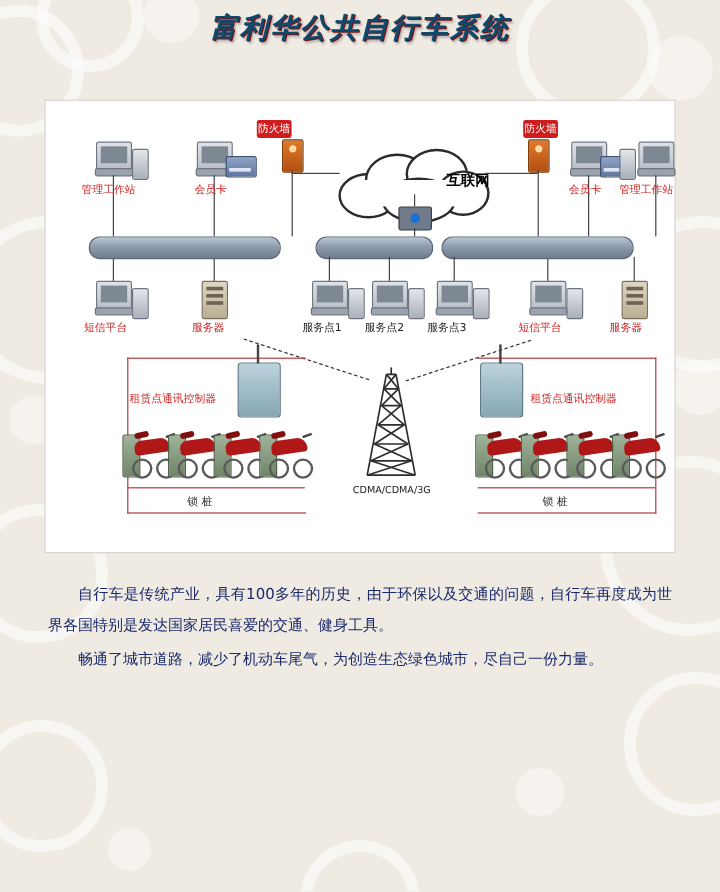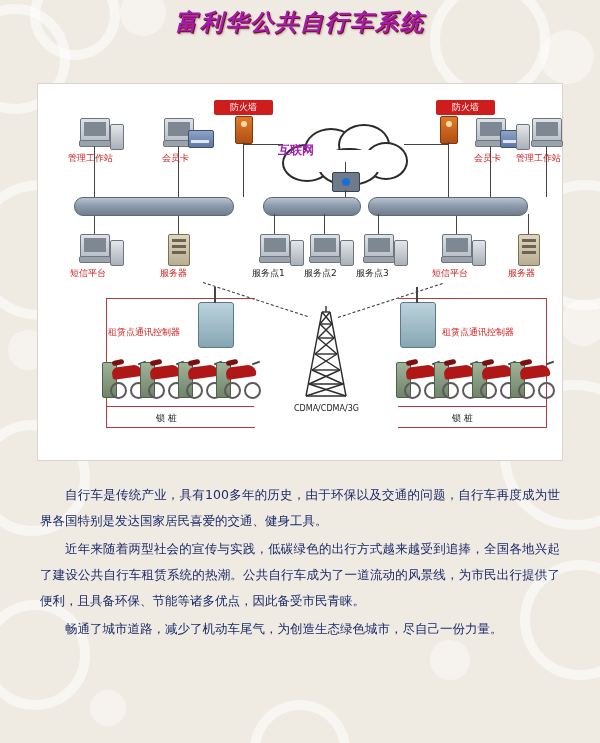--- a/index.html
+++ b/index.html
@@ -11,23 +11,23 @@
   
   .bg-deco{position:absolute;inset:0;overflow:hidden;z-index:0;}
   .bg-deco i{position:absolute;border-radius:50%;border:10px solid rgba(255,255,255,.55);display:block;}
   .bg-deco i.f{background:rgba(255,255,255,.45);border:none;}
 
   .page{position:absolute;inset:0;z-index:1;}
 
   
   .title-wrap{position:absolute;left:0;top:10px;width:600px;text-align:center;}
   .title-line{
-    font-family:Liberation Mono, monospace;
+    font-family:Liberation Serif, serif;
     font-weight:bold;font-style:italic;
-    color:#a21caf;
+    color:#0c4a6e;
     letter-spacing:2px;
     text-shadow:1px 1px 0 #7a0f13, 2px 2px 2px rgba(0,0,0,.25);
   }
   .title-line.l1{font-size:23px;line-height:28px;padding-left:0;}
   .title-line.l2{font-size:23px;line-height:28px;padding-left:20px;}
 
   
   .diagram{
     position:absolute;left:38px;top:84px;width:524px;height:376px;
     background:#ffffff;
@@ -38,21 +38,21 @@
 
   
   .cloud{position:absolute;left:240px;top:38px;width:130px;height:62px;}
   .cloud .c{position:absolute;background:#fff;border:2px solid #2b2b2b;border-radius:50%;}
   .cloud .c1{left:4px;top:22px;width:46px;height:34px;}
   .cloud .c2{left:26px;top:6px;width:50px;height:40px;}
   .cloud .c3{left:60px;top:2px;width:48px;height:38px;}
   .cloud .c4{left:86px;top:20px;width:40px;height:34px;}
   .cloud .c5{left:40px;top:26px;width:58px;height:34px;}
   .cloud .mask{position:absolute;left:14px;top:28px;width:104px;height:22px;background:#fff;}
-  .cloud .txt{position:absolute;left:0;top:20px;width:130px;text-align:left;font-size:12px;font-weight:bold;color:#a21caf;}
+  .cloud .txt{position:absolute;left:0;top:20px;width:130px;text-align:right;font-size:12px;font-weight:bold;color:#000000;}
 
   
   .router{position:absolute;left:294px;top:88px;width:26px;height:18px;background:#6f7b8a;border:1px solid #39424d;border-radius:2px;}
   .router .led{position:absolute;left:9px;top:5px;width:8px;height:8px;border-radius:50%;background:#1b6fd4;}
 
   
   .bus{position:absolute;height:17px;border-radius:9px;
        background:linear-gradient(#b9c4d2,#8d9bac 45%,#6f7d8f);
        border:1px solid #5b6878;}
   .bus.left{left:36px;top:113px;width:158px;}
@@ -70,21 +70,21 @@
   .mon{position:absolute;width:28px;height:22px;background:linear-gradient(#dfe3e8,#b9bfc7);border:1px solid #6e7580;border-radius:2px;}
   .mon:after{content:"";position:absolute;left:3px;top:3px;right:3px;bottom:5px;background:#7d8893;}
   .base{position:absolute;width:30px;height:5px;background:#9aa2ac;border:1px solid #6e7580;border-radius:2px;}
   .tower{position:absolute;width:12px;height:24px;background:linear-gradient(#e3e6ea,#aab0b8);border:1px solid #6e7580;border-radius:2px;}
   .srv{position:absolute;width:20px;height:30px;background:linear-gradient(#ded6c2,#b9ae92);border:1px solid #7a7058;border-radius:2px;}
   .srv:after{content:"";position:absolute;left:3px;top:4px;right:3px;height:3px;background:#6c6351;box-shadow:0 6px 0 #6c6351,0 12px 0 #6c6351;}
   .card{position:absolute;width:24px;height:16px;background:linear-gradient(#8fa4c6,#5d76a2);border:1px solid #3d5071;border-radius:2px;}
   .card:after{content:"";position:absolute;left:2px;top:9px;width:18px;height:3px;background:#dfe6f2;}
   .fw{position:absolute;width:16px;height:26px;background:linear-gradient(#e07a2a,#b14f12);border:1px solid #7d3a0c;border-radius:2px;}
   .fw .dot{position:absolute;left:5px;top:4px;width:6px;height:6px;border-radius:50%;background:#ffd9a8;}
-  .fw-lbl{position:absolute;background:#cf1d1d;color:#fff;font-size:9px;padding:1px 16px;border-radius:2px;}
+  .fw-lbl{position:absolute;background:#cf1d1d;color:#fff;font-size:9px;padding:1px 1px;border-radius:2px;}
 
   
   .ctrl{position:absolute;width:34px;height:44px;background:linear-gradient(#bcd3dc,#86a6b4);border:1px solid #5c7985;border-radius:3px;}
   .ctrl .ant{position:absolute;left:15px;top:-16px;width:2px;height:16px;background:#444;}
   .ctrl-frame{position:absolute;border:1px solid #b43b3b;}
 
   
   .tw{position:absolute;left:258px;top:222px;width:60px;height:96px;}
   .tw svg{display:block;}
 
@@ -361,17 +361,16 @@
         <div class="body"></div>
         <div class="hb"></div>
         <div class="w1"></div>
         <div class="w2"></div>
     </div>
 
   </div>
 
   <div class="body-text">
     <p>自行车是传统产业，具有100多年的历史，由于环保以及交通的问题，自行车再度成为世界各国特别是发达国家居民喜爱的交通、健身工具。</p>
-    <p>近年来随着两型社会的宣传与实践，低碳绿色的出行方式越来越受到追捧，全国各地兴起了建设公共自行车租赁系统的热潮。公共自行车成为了一道流动的风景线，为市民出行提供了便利，且具备环保、节能等诸多优点，因此备受市民青睐。</p>
     <p>畅通了城市道路，减少了机动车尾气，为创造生态绿色城市，尽自己一份力量。</p>
   </div>
 
 </div>
 
 </body></html>

